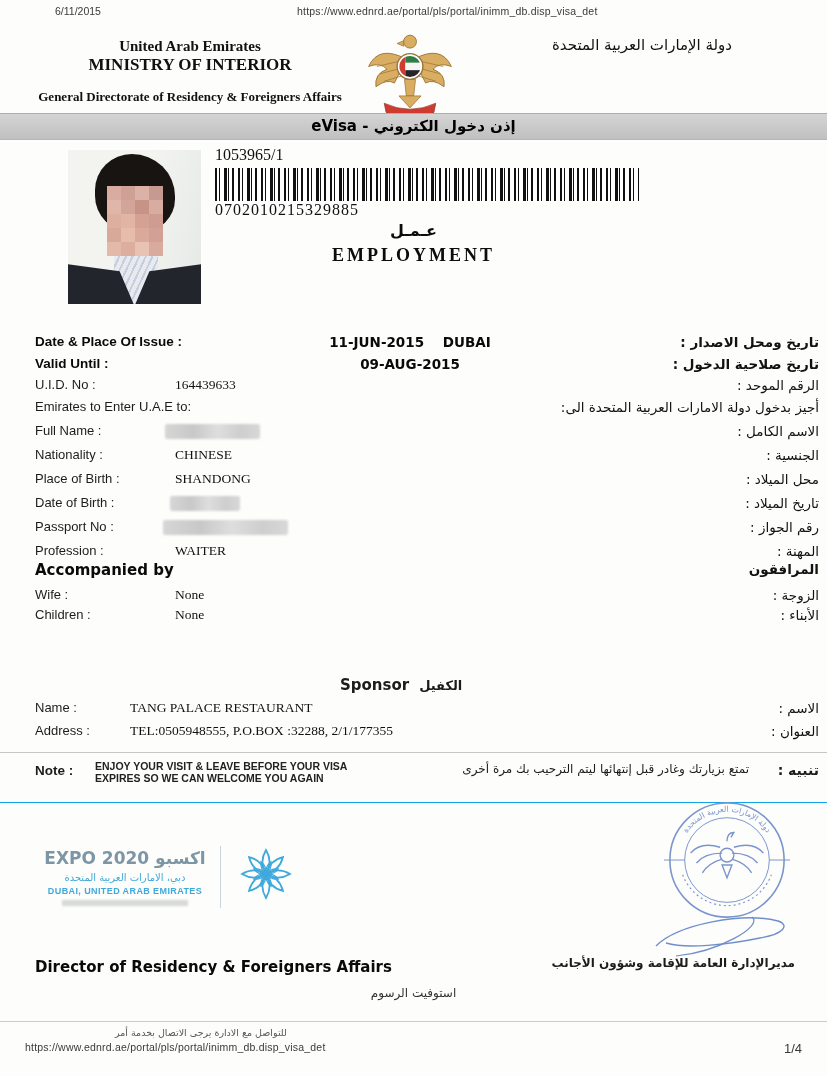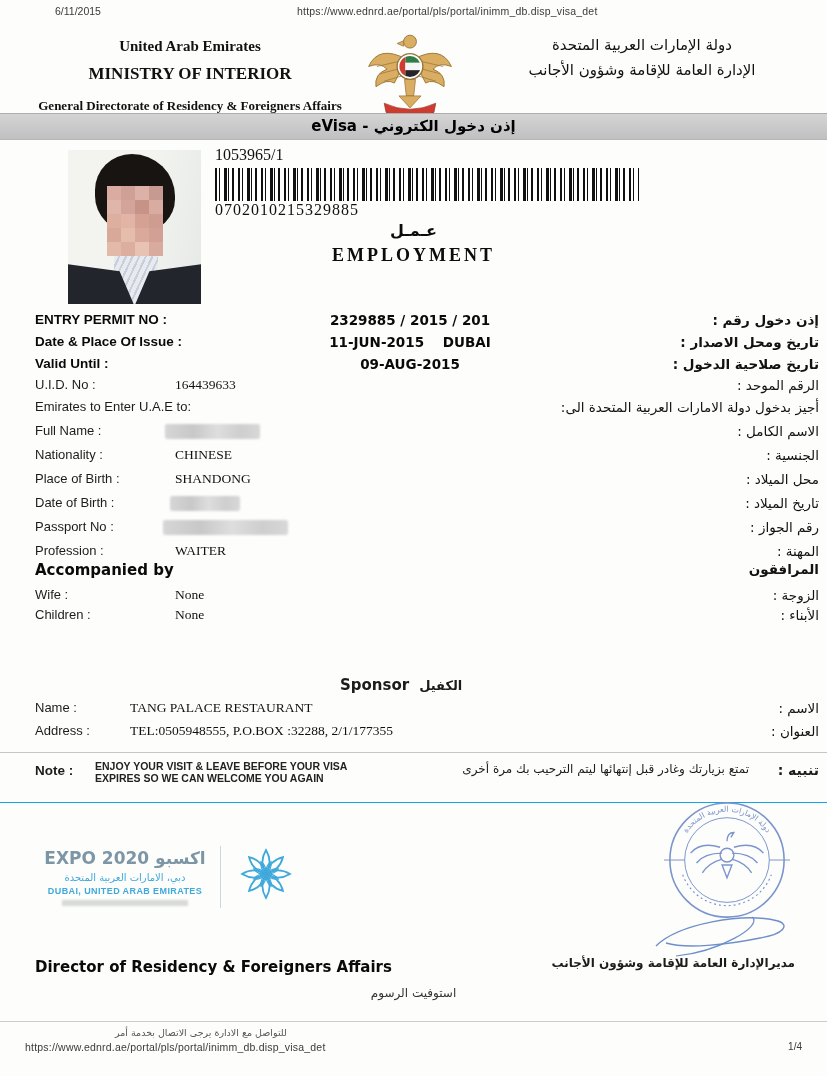--- a/index.html
+++ b/index.html
@@ -7,21 +7,21 @@
         font-family:"Liberation Sans",sans-serif;color:#1c1c1c;}
   .abs{position:absolute;}
 
   
   .print-date{left:27px;top:5px;font-size:10.5px;color:#3a3a3a;margin-left:28px;}
   .print-url{left:297px;top:5px;font-size:10.5px;color:#3a3a3a;letter-spacing:.2px;}
 
   
   .hdr-en{left:25px;top:38px;width:330px;text-align:center;font-family:"Liberation Serif",serif;font-weight:bold;color:#111;}
   .hdr-en .l1{font-size:15px;}
-  .hdr-en .l2{font-size:17px;margin-top:9px;}
+  .hdr-en .l2{font-size:17px;}
   .hdr-en .l3{font-size:13px;margin-top:14px;}
   .hdr-ar{right:20px;top:36px;width:330px;text-align:center;direction:rtl;color:#14120f;font-family:"DejaVu Sans",sans-serif;}
   .hdr-ar .l1{font-size:15px;}
   .hdr-ar .l2{font-size:15px;margin-top:8px;}
   .hdr-ar .l3{font-size:15px;margin-top:7px;}
   .emblem{left:364px;top:26px;}
 
   
   .banner{left:0;top:113px;width:827px;height:25px;background:linear-gradient(#d4d4d4,#c0c0c0);
           border-top:1px solid #adadad;border-bottom:1px solid #b5b5b5;
@@ -88,21 +88,21 @@
   .signature{left:648px;top:908px;}
 
   .director-row{left:0;top:958px;width:810px;height:22px;text-align:right;}
   .director-en{position:absolute;left:35px;font-weight:bold;font-size:15px;color:#0a0a0a;font-family:"DejaVu Sans",sans-serif;}
   .director-ar{position:absolute;right:15px;top:-2px;direction:rtl;font-weight:bold;font-size:12px;font-family:"DejaVu Sans",sans-serif;}
   .fees-ar{left:0;top:986px;width:827px;text-align:center;direction:rtl;font-size:12px;color:#333;font-family:"DejaVu Sans",sans-serif;}
   .rule-bottom{left:0;top:1021px;width:827px;height:1px;background:#cccccc;}
 
   .footer-contact{left:115px;top:1027px;direction:rtl;font-size:9.5px;color:#555;font-family:"DejaVu Sans",sans-serif;}
   .footer-url{left:25px;top:1041px;font-size:10.5px;color:#3a3a3a;letter-spacing:.2px;}
-  .page-num{right:25px;top:1041px;font-size:10px;color:#3a3a3a;}
+  .page-num{right:25px;top:1041px;font-size:13px;color:#3a3a3a;}
 </style>
 </head>
 <body>
 
 <div class="page">
 
   <div class="abs print-date">6/11/2015</div>
   <div class="abs print-url">https://www.ednrd.ae/portal/pls/portal/inimm_db.disp_visa_det</div>
 
   <div class="abs hdr-en">
@@ -130,45 +130,39 @@
         <rect x="45" y="32" width="18" height="8" fill="#2e7d46"></rect>
         <rect x="45" y="40" width="18" height="8" fill="#f5f5f5"></rect>
         <rect x="45" y="48" width="18" height="8" fill="#26242a"></rect>
       </g>
       <path d="M22 84 Q50 97 78 84 L76 94 Q50 105 24 94 Z" fill="#cf3b2f" stroke="#9a3a2e" stroke-width="0.8"></path>
     </svg>
   </div>
 
   <div class="abs hdr-ar">
     <div class="l1">دولة الإمارات العربية المتحدة</div>
-    <div class="l3">الإدارة العامة للإقامة وشؤون الأجانب</div>
   </div>
 
   <div class="abs banner">
     <span>eVisa - إذن دخول الكتروني</span>
   </div>
 
   <div class="abs photo">
     <div class="hair"></div>
     <div class="face"></div>
     <div class="shirt"></div>
     <div class="jacket"></div>
   </div>
 
   <div class="abs visa-number">1053965/1</div>
   <div class="abs barcode"></div>
   <div class="abs barcode-number">0702010215329885</div>
   <div class="abs type-ar">عـمـل</div>
   <div class="abs type-en">EMPLOYMENT</div>
 
-  <div class="frow" style="top:312px">
-    <span class="lbl b">ENTRY PERMIT NO :</span>
-    <span class="val b ctr" style="font-family:'DejaVu Sans',sans-serif">2329885 / 2015 / 201</span>
-    <span class="lblar b">إذن دخول رقم :</span>
-  </div>
   <div class="frow" style="top:334px">
     <span class="lbl b">Date &amp; Place Of Issue :</span>
     <span class="val b ctr" style="font-family:'DejaVu Sans',sans-serif">11-JUN-2015    DUBAI</span>
     <span class="lblar b">تاريخ ومحل الاصدار :</span>
   </div>
   <div class="frow" style="top:356px">
     <span class="lbl b">Valid Until :</span>
     <span class="val b ctr" style="font-family:'DejaVu Sans',sans-serif">09-AUG-2015</span>
     <span class="lblar b">تاريخ صلاحية الدخول :</span>
   </div>

